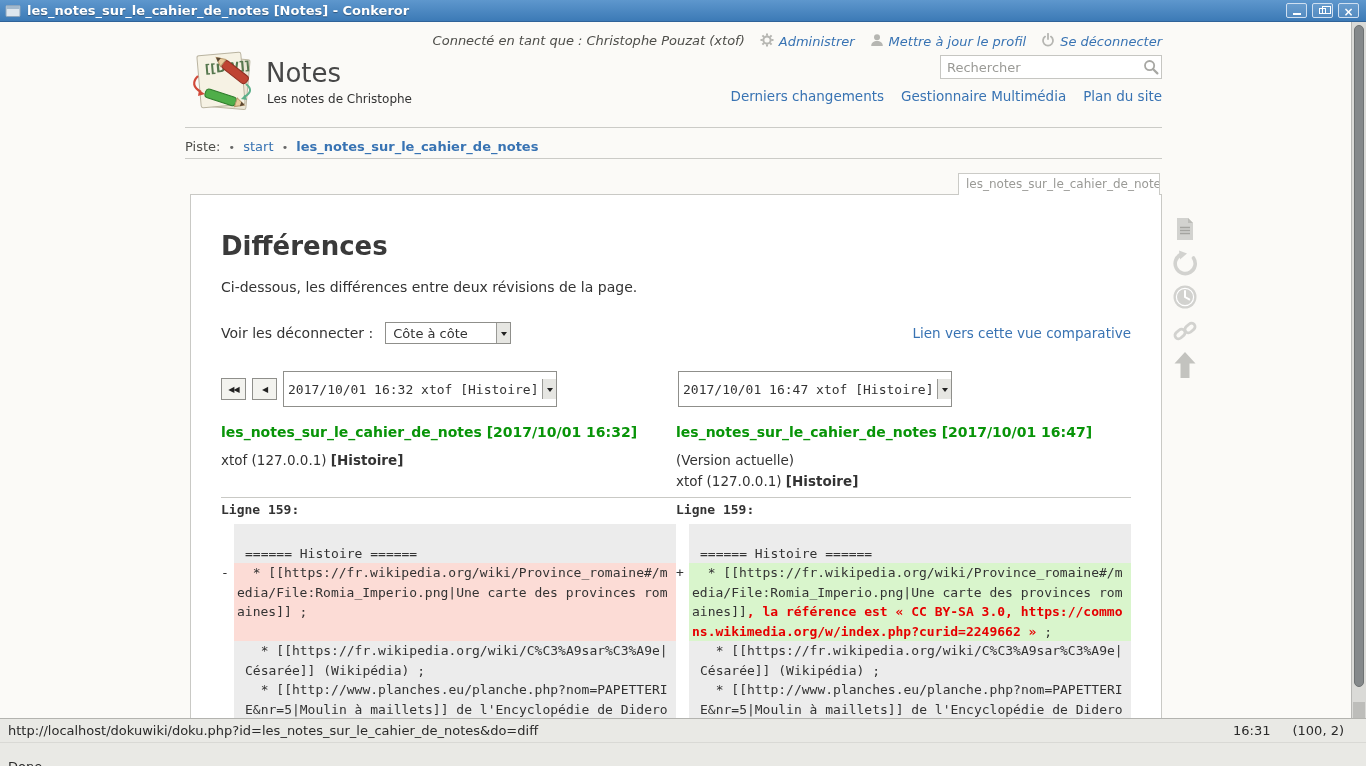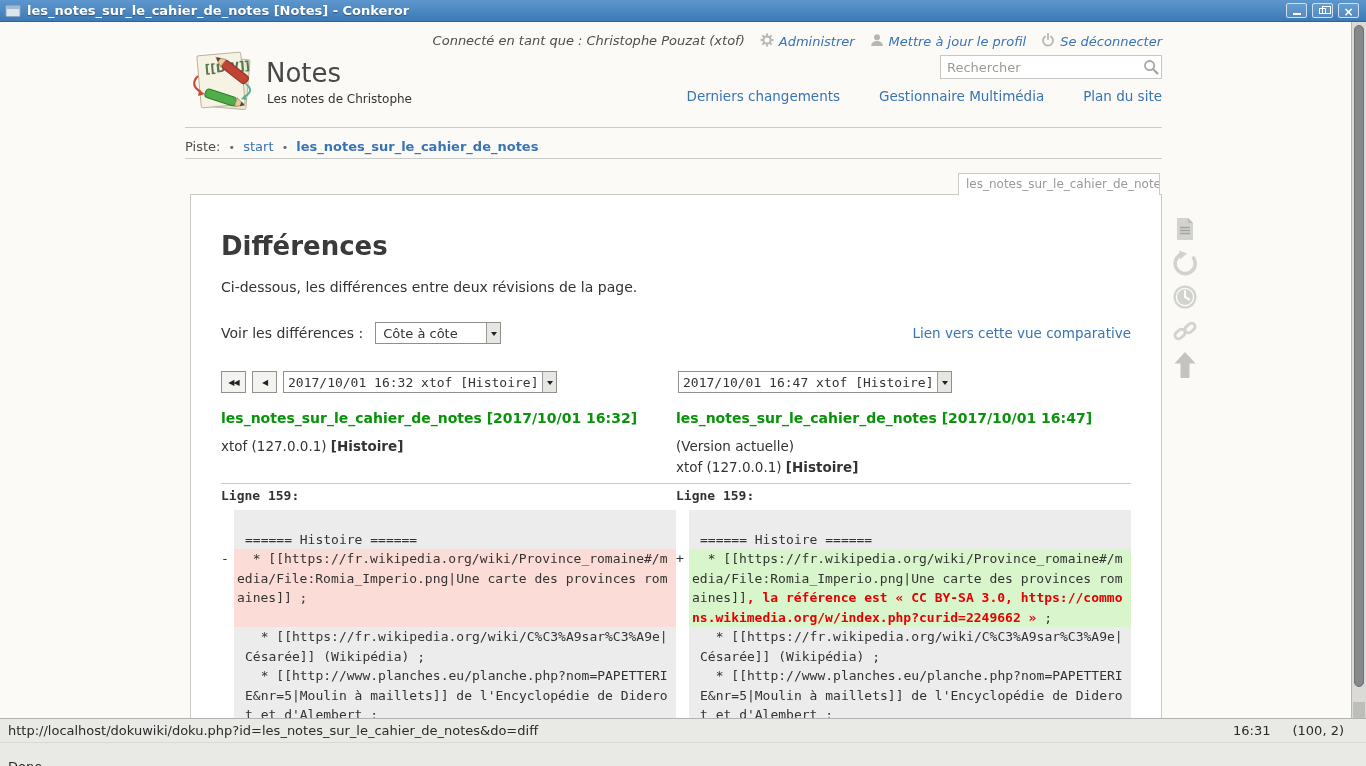--- a/index.html
+++ b/index.html
@@ -52,21 +52,21 @@
   .tagline{ position:absolute; left:267px; top:70px; font-size:12px; color:#333; }
 
   .search{ position:absolute; left:940px; top:33px; width:222px; height:24px;
     border:1px solid #c6c6c2; background:#fff; display:flex; align-items:center; }
   .search input{ flex:1; min-width:0; border:none; outline:none; background:transparent;
     font-family:inherit; font-size:13px; color:#333; padding:0 6px; }
   .search input::placeholder{ color:#9a9a96; }
   .search .search-btn{ width:20px; display:flex; align-items:center; justify-content:center; }
 
   .tools{ position:absolute; top:66px; right:204px; display:flex; gap:17px; font-size:13.5px; white-space:nowrap; }
-  .tools .tool-link{ color:#3873b3;margin-left:22px; }
+  .tools .tool-link{ color:#3873b3; }
 
   .rule{ position:absolute; left:185px; width:977px; border-top:1px solid #cbcbc7; height:0; }
   .breadcrumb{ position:absolute; top:117px; left:185px; width:977px; font-size:13px; color:#4e4e4a; }
   .breadcrumb .sep{ color:#666; margin:0 4px; font-size:11px; }
   .breadcrumb .bc-link{ color:#3873b3; }
   .breadcrumb .bc-current{ color:#3873b3; font-weight:bold; }
 
   
   .page-tab{ position:absolute; left:958px; top:151px; width:202px; height:22px; z-index:3;
     background:#fff; border:1px solid #cbcbc7; border-bottom:none; color:#9a9a96;
@@ -83,21 +83,21 @@
   .fake-select .value{ padding:0 7px; font-size:13px; min-width:110px; }
   .select-arrow{ width:14px; height:20px; border-left:1px solid #9a9a96; background:#e6e6e2;
     display:flex; align-items:center; justify-content:center; }
   .select-arrow::after{ content:""; border:3.5px solid transparent; border-top:4.5px solid #222; margin-top:4px; }
   .compare-link{ margin-left:auto; color:#3873b3; font-size:13.5px; }
 
   .nav-row{ display:grid; grid-template-columns:1fr 1fr; column-gap:4px; margin-bottom:13px; }
   .nav-left{ display:flex; align-items:center; gap:6px; }
   .nav-btn{ width:25px; height:22px; border:1px solid #8f8f8b; background:#f3f3ef;
     display:flex; align-items:center; justify-content:center; font-size:8px; color:#222; letter-spacing:-1px; }
-  .rev-select{ display:inline-flex; align-items:center; height:22px; border:1px solid #8f8f8b; background:#fff;
+  .rev-select{ display:inline-flex; align-items:center; height:36px; border:1px solid #8f8f8b; background:#fff;
     font-family:"DejaVu Sans Mono","Liberation Mono",monospace; font-size:13px; }
   .rev-select .value{ padding:0 4px; white-space:nowrap; }
 
   
   .diff{ display:grid; grid-template-columns:1fr 1fr; }
   .diff-header{ padding:2px 0 8px; }
   .diff-title{ display:inline-block; color:#089408; font-weight:bold; font-size:14px; margin-bottom:7px; }
   .diff-meta{ font-size:13.5px; color:#333; margin-top:5px; }
   .diff-meta b{ font-weight:bold; }
   .line-head{ border-top:1px solid #c9c9c5; padding:4px 0 7px;
@@ -235,21 +235,21 @@
 
   <div class="rule" style="top:136px"></div>
 
   <div class="page-tab">les_notes_sur_le_cahier_de_notes</div>
 
   <div class="card">
     <h1 class="page-title">Différences</h1>
     <p class="intro">Ci-dessous, les différences entre deux révisions de la page.</p>
 
     <div class="view-row">
-      <span>Voir les différences :</span>
+      <span>Voir les déconnecter :</span>
       <span class="fake-select">
         <span class="value">Côte à côte</span>
         <span class="select-arrow"></span>
       </span>
       <a class="compare-link" href="#">Lien vers cette vue comparative</a>
     </div>
 
     <div class="nav-row">
       <div class="nav-left">
         <span class="nav-btn">◀◀</span>

